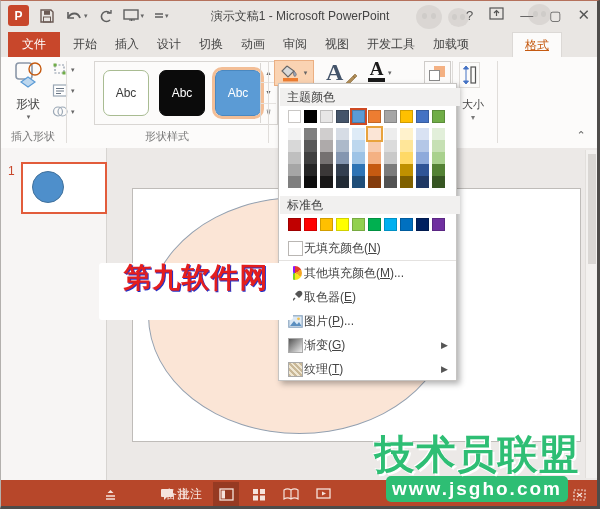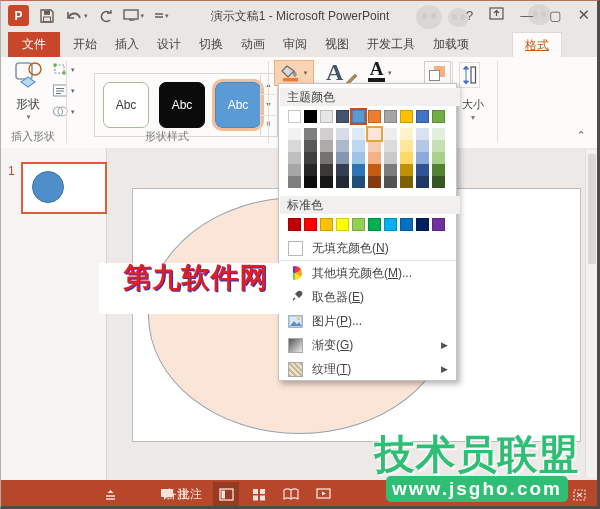--- a/index.html
+++ b/index.html
@@ -33,21 +33,21 @@
   
   .ribbon{position:absolute;left:0;top:57px;width:600px;height:91px;background:#FCFBFA;
           border-bottom:1px solid #D9D6D3;}
   .gsep{position:absolute;top:4px;height:82px;width:1px;background:#E0DDDA;}
   .glabel{position:absolute;top:72px;font-size:11px;color:#7a7a7a;text-align:center;}
   .bigbtn{position:absolute;left:6px;top:3px;width:44px;height:66px;text-align:center;}
   .bigbtn .lbl{font-size:12px;color:#444;margin-top:2px;}
   .smallcol{position:absolute;left:52px;top:4px;display:flex;flex-direction:column;gap:4px;}
   .smallbtn{display:flex;align-items:center;gap:2px;height:17px;}
   .gallery{position:absolute;left:94px;top:4px;width:174px;height:62px;background:#FCFBFA;
-           border:1px solid #D9D6D3;display:flex;align-items:center;gap:7px;padding-left:8px;margin-top:12px;}
+           border:1px solid #D9D6D3;display:flex;align-items:center;gap:7px;padding-left:8px;}
   .tile{width:44px;height:44px;border-radius:7px;display:flex;align-items:center;justify-content:center;
         font-size:12px;border:1px solid;}
   .tile.sel{outline:3px solid #F3BE96;}
   .galscroll{position:absolute;right:1px;top:1px;width:15px;height:60px;border-left:1px solid #D9D6D3;
              display:flex;flex-direction:column;font-size:7px;color:#666;}
   .galscroll span{flex:1;display:flex;align-items:center;justify-content:center;border-bottom:1px solid #E6E3E0;}
   .fillbtn{position:absolute;left:274px;top:3px;width:38px;height:24px;background:#FAD3B2;
            border:1px solid #EBAF82;display:flex;align-items:center;justify-content:center;gap:2px;}
   .abtn{position:absolute;top:3px;height:26px;display:flex;align-items:flex-start;gap:2px;}
   .bigA{font-weight:bold;font-family:"Liberation Serif",serif;}
@@ -79,38 +79,38 @@
         display:flex;align-items:center;padding-left:7px;}
   .swrow{position:absolute;left:9px;display:flex;gap:3px;}
   .sw{width:13px;height:13px;border:1px solid rgba(0,0,0,.18);box-sizing:border-box;}
   .sw.white{border:1px solid #C9C7C5;}
   .sw.selred{outline:2px solid #CE4A23;outline-offset:0;}
   .vgrid{position:absolute;left:9px;top:44px;display:flex;gap:3px;}
   .vcol{display:flex;flex-direction:column;}
   .vcell{width:13px;height:12px;box-sizing:border-box;}
   .vcell.selor{outline:2px solid #E8A33D;position:relative;z-index:2;}
   .mitems{position:absolute;left:0;top:152px;width:177px;}
-  .mitem{height:24px;display:flex;align-items:center;padding:0 8px;gap:9px;}
+  .mitem{height:24px;display:flex;align-items:center;padding:0 8px;gap:1px;}
   .mitem .micon{width:16px;height:16px;display:flex;align-items:center;justify-content:center;}
   .mitem .marrow{margin-left:auto;font-size:9px;color:#555;}
   .msep{border-bottom:1px solid #E4E2E0;}
   .sw-nofill{width:13px;height:13px;background:#fff;border:1px solid #B9B6B3;}
   .sw-wheel{width:14px;height:14px;border-radius:50%;
     background:conic-gradient(#E53B2C 0 60deg,#F5A623 60deg 120deg,#F8E71C 120deg 180deg,#7ED321 180deg 240deg,#4A90D9 240deg 300deg,#9013FE 300deg 360deg);}
   .sw-grad{width:13px;height:13px;border:1px solid #aaa;background:linear-gradient(135deg,#555,#eee);}
   .sw-tex{width:13px;height:13px;border:1px solid #aaa;
     background:repeating-linear-gradient(45deg,#c9b897 0 2px,#efe6d2 2px 4px);}
   
   .status{position:absolute;left:0;top:480px;width:600px;height:29px;background:#B7472A;color:#F6E3DC;
           font-size:12px;}
   .sitem{position:absolute;top:0;height:29px;display:flex;align-items:center;gap:4px;}
   .sbtn{position:absolute;top:2px;height:25px;display:flex;align-items:center;justify-content:center;width:26px;}
   .sbtn.on{background:rgba(0,0,0,.18);}
   
-  .wm-center{position:absolute;left:99px;top:263px;width:194px;height:51px;background:#fff;
+  .wm-center{position:absolute;left:99px;top:263px;width:194px;height:57px;background:#fff;
              border-radius:3px;z-index:60;text-align:center;}
   .wm-center .l1{font-size:28px;font-weight:bold;color:#E41E1E;line-height:30px;letter-spacing:1px;
                  text-shadow:1px 1px 0 #2633C9;}
   .wm-center .l2{font-size:13px;font-weight:bold;color:#2633C9;line-height:15px;letter-spacing:1px;
                  text-shadow:1px 1px 0 #E86A6A;}
   .wm-corner{position:absolute;left:374px;top:432px;z-index:60;width:206px;text-align:center;}
   .wm-corner .l1{font-size:40px;font-weight:bold;color:#2EBE74;line-height:44px;letter-spacing:1px;
                  text-shadow:2px 2px 0 #fff,-1px -1px 0 #fff;}
   .wm-corner .l2{margin:0 auto;width:182px;height:26px;background:#2EBE74;border-radius:5px;color:#fff;
                  font-size:19px;font-weight:bold;letter-spacing:2px;line-height:26px;}

